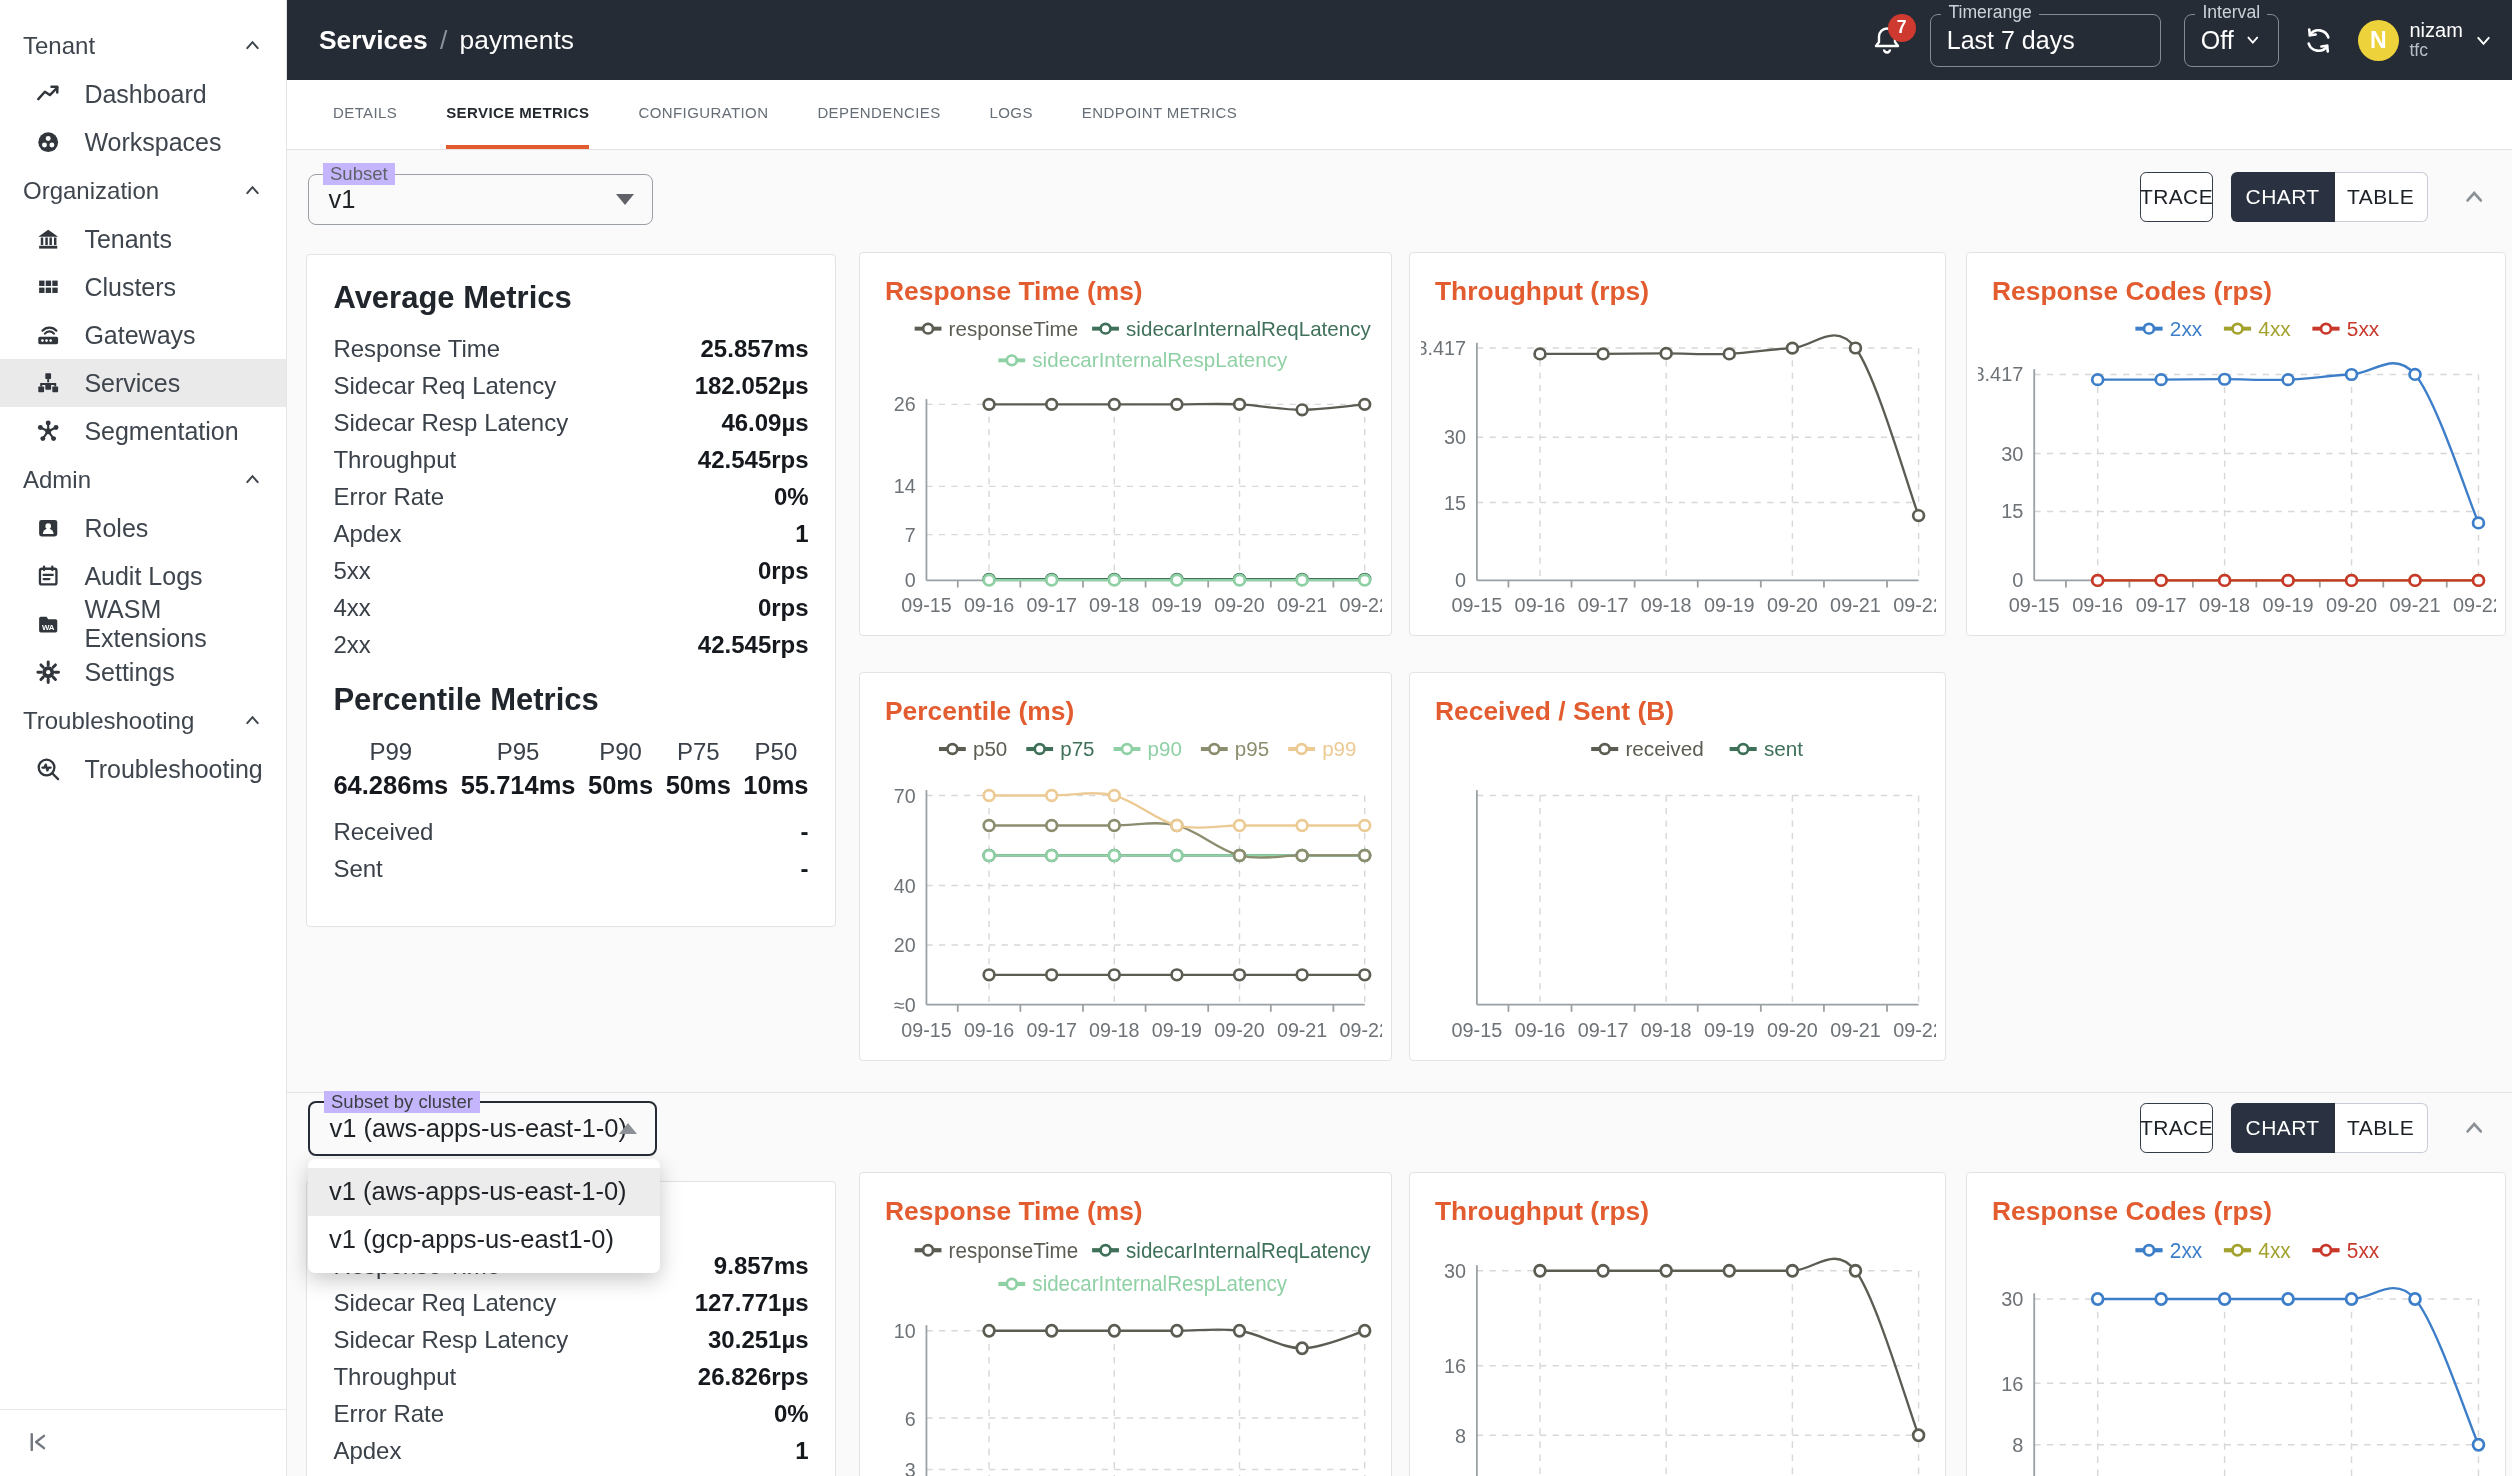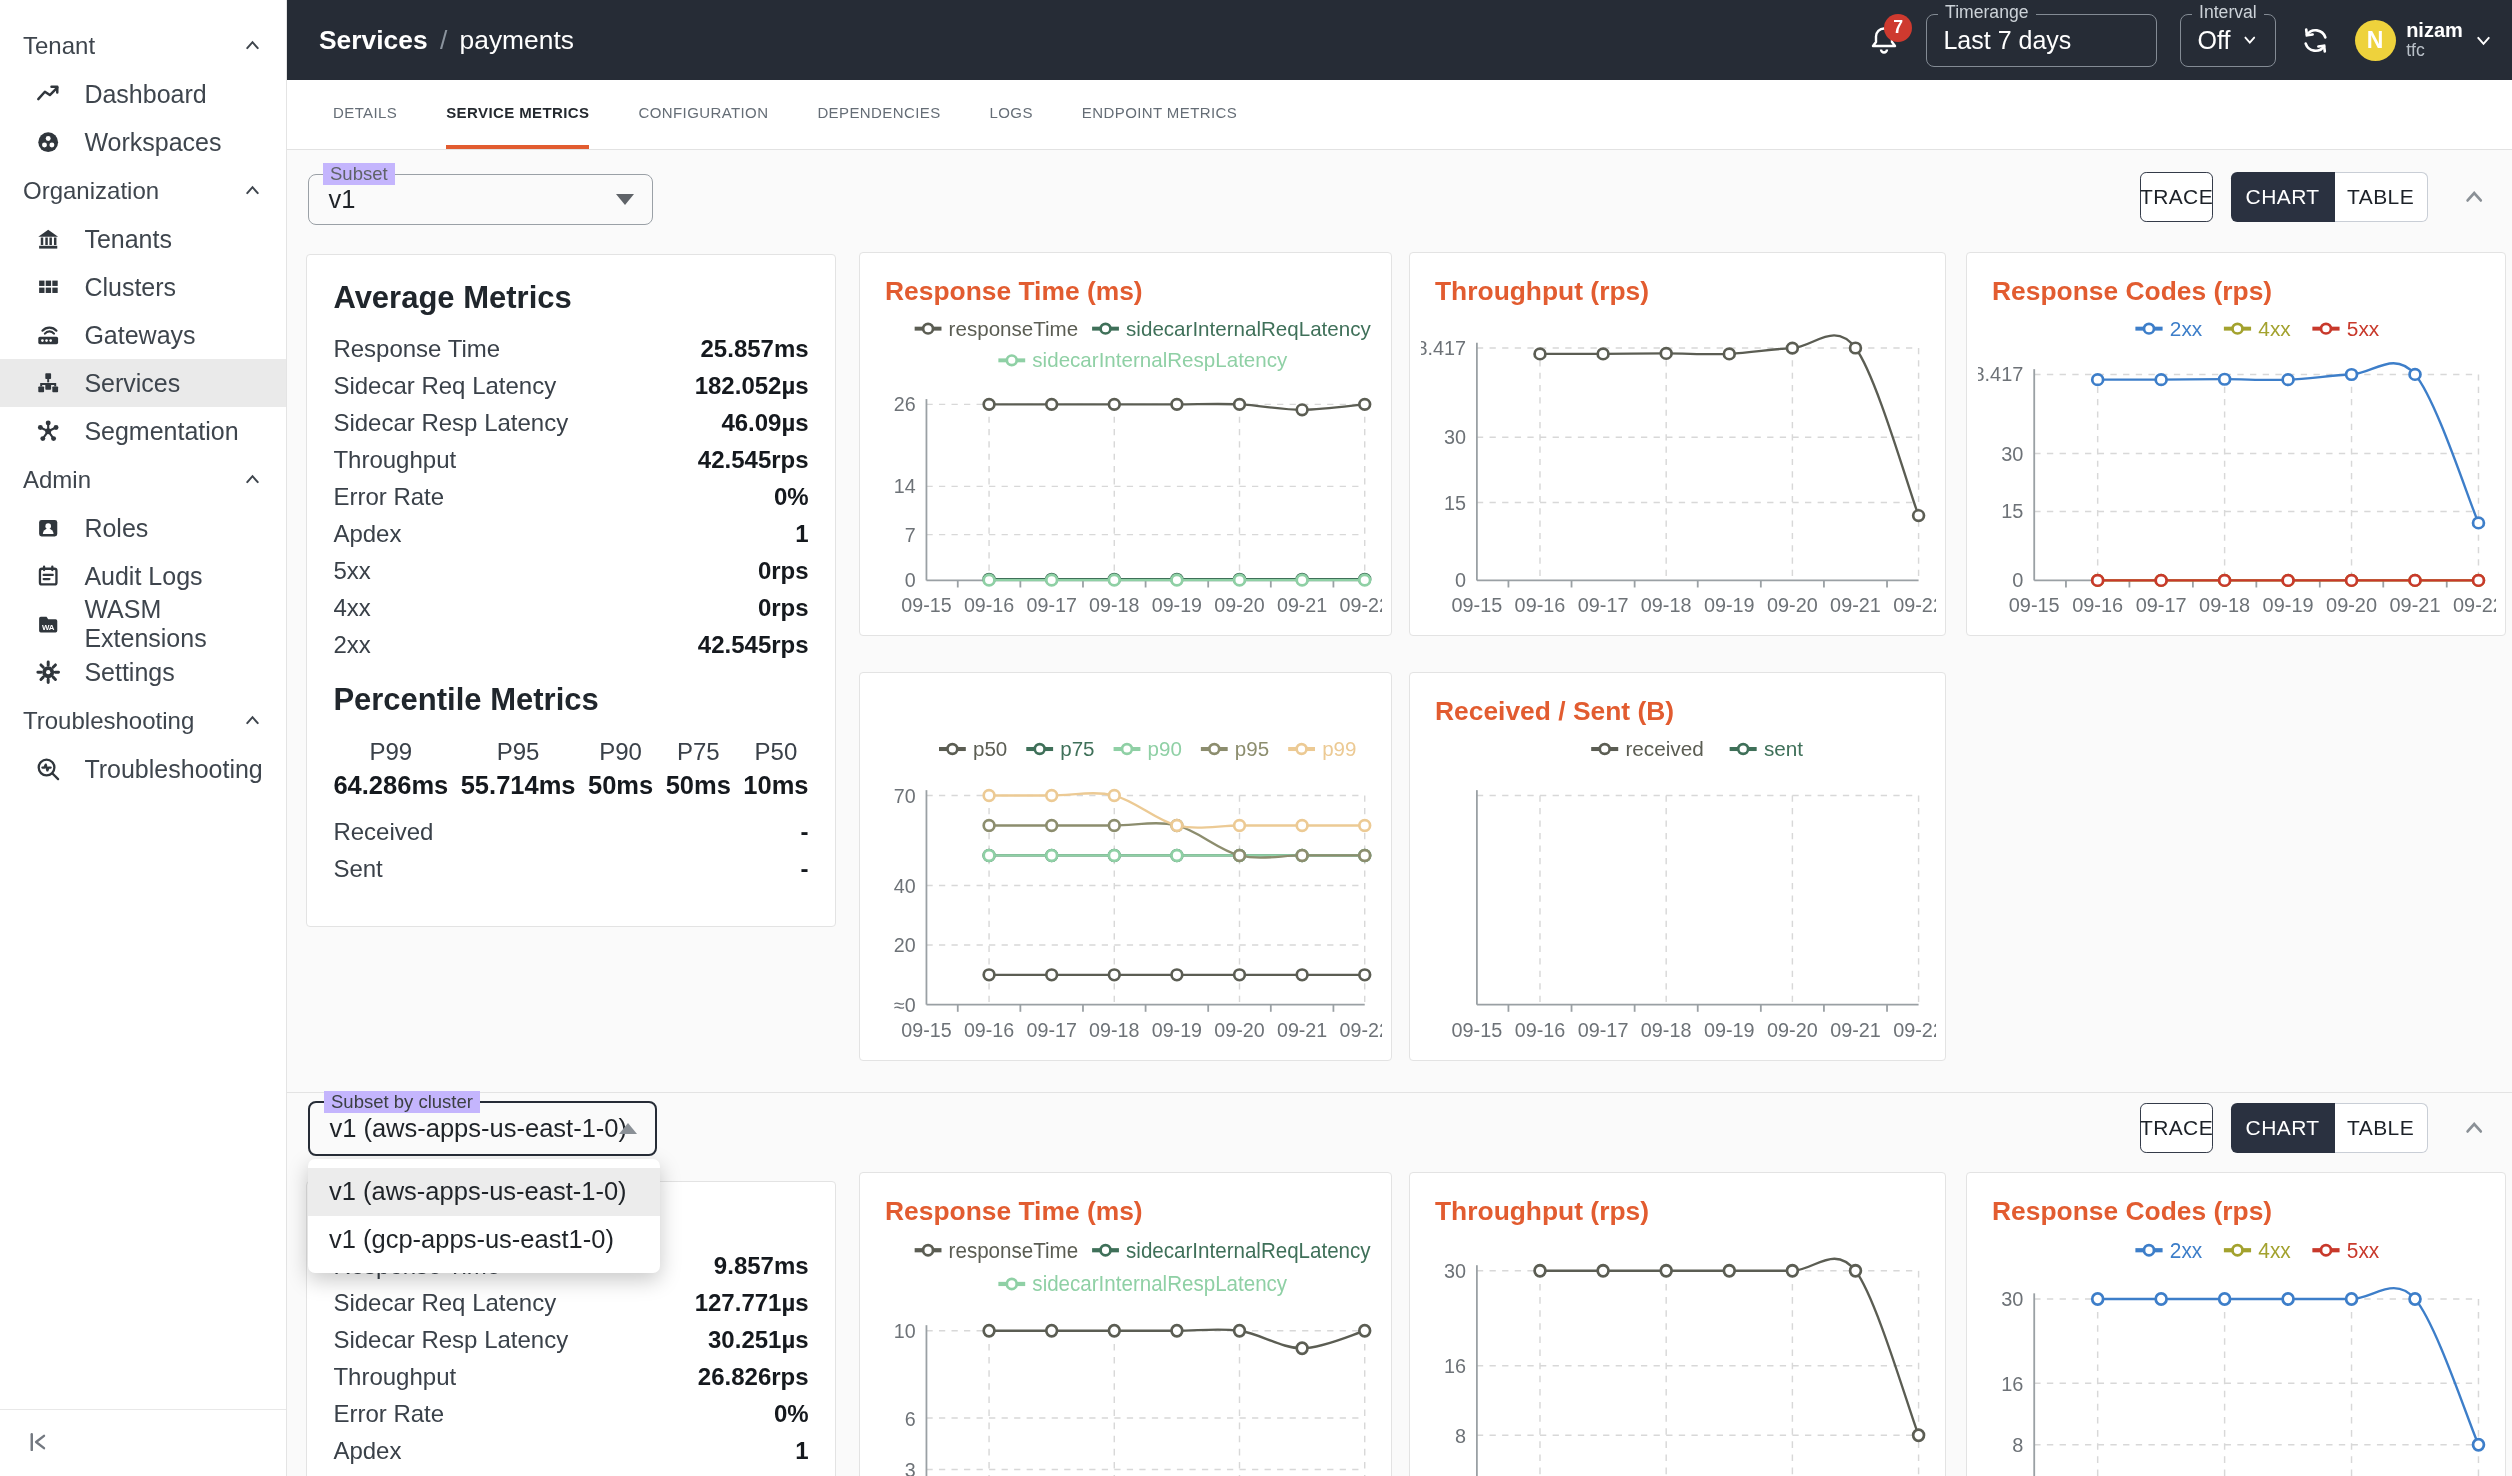--- a/index.html
+++ b/index.html
@@ -34,21 +34,21 @@
   .tb-field{position:relative;height:51px;border:1.8px solid #838b94;border-radius:8px;
             display:flex;align-items:center;padding:0 16px;cursor:pointer;}
   .tb-field .flabel{position:absolute;top:-12.3px;left:10.6px;background:#262c36;color:#ccd2d8;
             font-size:17.6px;padding:0 7px;}
   .tb-field .fvalue{font-size:25px;color:#fff;display:flex;align-items:center;gap:10.6px;}
   .timerange{min-width:197px;}
   .interval{min-width:55px;}
   .avatar{width:41px;height:41px;border-radius:50%;background:#eed23c;color:#fff;font-weight:bold;
           font-size:23px;display:flex;align-items:center;justify-content:center;}
   .user-names{line-height:1.1;}
-  .user-name{font-size:20px;font-weight:bold;color:#fff;}
+  .user-name{font-size:20px;font-weight:normal;color:#fff;}
   .user-org{font-size:17.6px;color:#b9c0c8;}
   
   .tabsbar{position:absolute;left:287px;top:80px;right:0;height:69px;background:#fff;
            border-bottom:0.9px solid #e2e2e2;display:flex;padding-left:46px;gap:49px;z-index:9;}
   .tab{display:flex;align-items:center;font-size:15px;letter-spacing:0.4px;color:#656d76;
        cursor:pointer;border-bottom:4.4px solid transparent;}
   .tab.active{color:#24292f;border-bottom-color:#e25c30;font-weight:bold;}
   
   .main{position:absolute;left:286px;top:150px;width:2226px;height:1327px;}
   .card{position:absolute;background:#fff;border:0.9px solid #e3e3e3;border-radius:4px;box-sizing:border-box;}
@@ -570,20 +570,21 @@
           <circle cx="202" cy="85.93770711842319" r="6" fill="#fff" stroke="#3d7ec9" stroke-width="3"></circle>
           <circle cx="272" cy="85.44981006678614" r="6" fill="#fff" stroke="#3d7ec9" stroke-width="3"></circle>
           <circle cx="342" cy="85.93770711842319" r="6" fill="#fff" stroke="#3d7ec9" stroke-width="3"></circle>
           <circle cx="412" cy="80.08294249877832" r="6" fill="#fff" stroke="#3d7ec9" stroke-width="3"></circle>
           <circle cx="482" cy="80" r="6" fill="#fff" stroke="#3d7ec9" stroke-width="3"></circle>
           <circle cx="552" cy="248.675" r="6" fill="#fff" stroke="#3d7ec9" stroke-width="3"></circle>
         </svg>
       </div>
   </div>
   <div class="card" style="left:573px;top:522px;width:533px;height:389px;">
+    <h3>Percentile (ms)</h3>
     <div class="chart-body">
         <svg viewBox="0 0 572 372" preserveAspectRatio="none" style="width: 100%; height: 100%;">
           <text x="50" y="322" text-anchor="end" fill="#6d7277" font-size="22" font-family="Liberation Sans,sans-serif">≈0</text>
           <line x1="62" y1="247.31" x2="552" y2="247.31" stroke="#d8d8d8" stroke-width="1.6" stroke-dasharray="7 7"></line>
           <text x="50" y="255.31" text-anchor="end" fill="#6d7277" font-size="22" font-family="Liberation Sans,sans-serif">20</text>
           <line x1="62" y1="180.62" x2="552" y2="180.62" stroke="#d8d8d8" stroke-width="1.6" stroke-dasharray="7 7"></line>
           <text x="50" y="188.62" text-anchor="end" fill="#6d7277" font-size="22" font-family="Liberation Sans,sans-serif">40</text>
           <line x1="62" y1="80" x2="552" y2="80" stroke="#d8d8d8" stroke-width="1.6" stroke-dasharray="7 7"></line>
           <text x="50" y="88" text-anchor="end" fill="#6d7277" font-size="22" font-family="Liberation Sans,sans-serif">70</text>
           <line x1="132" y1="80" x2="132" y2="314" stroke="#d8d8d8" stroke-width="1.6" stroke-dasharray="7 7"></line>

